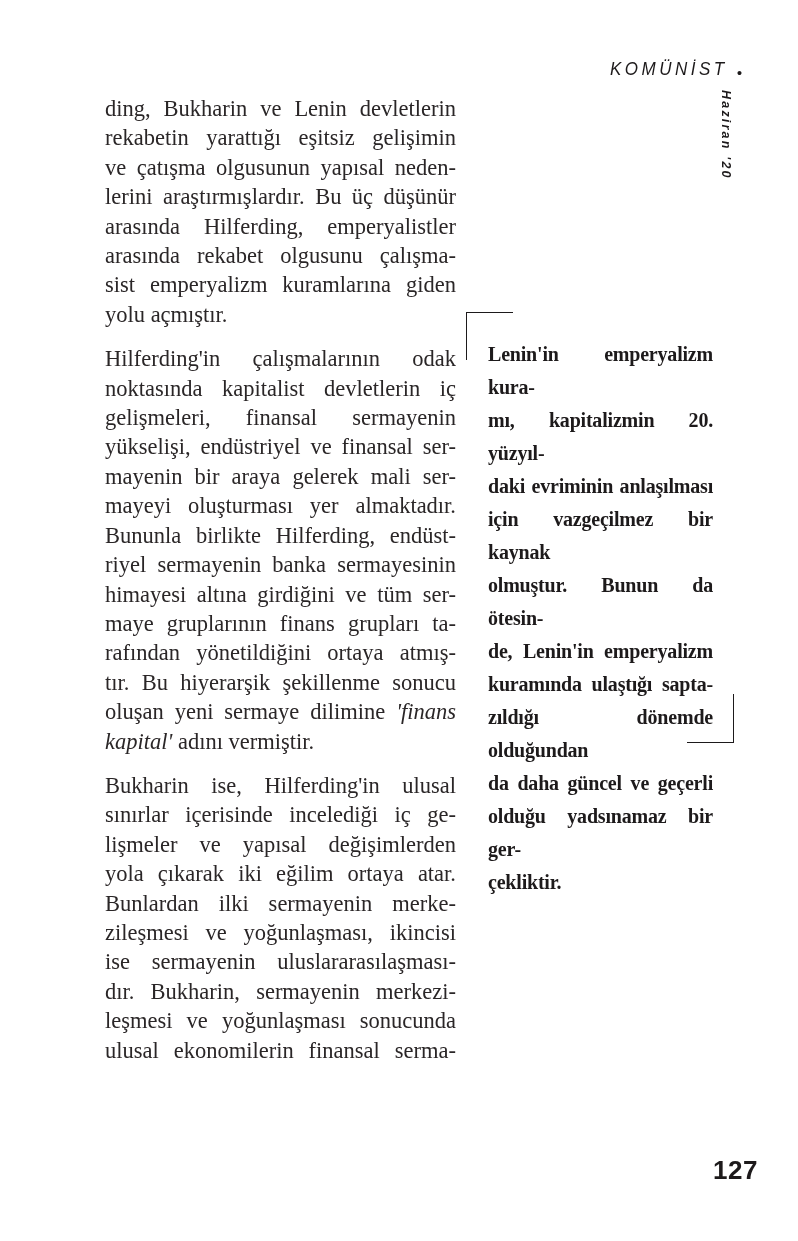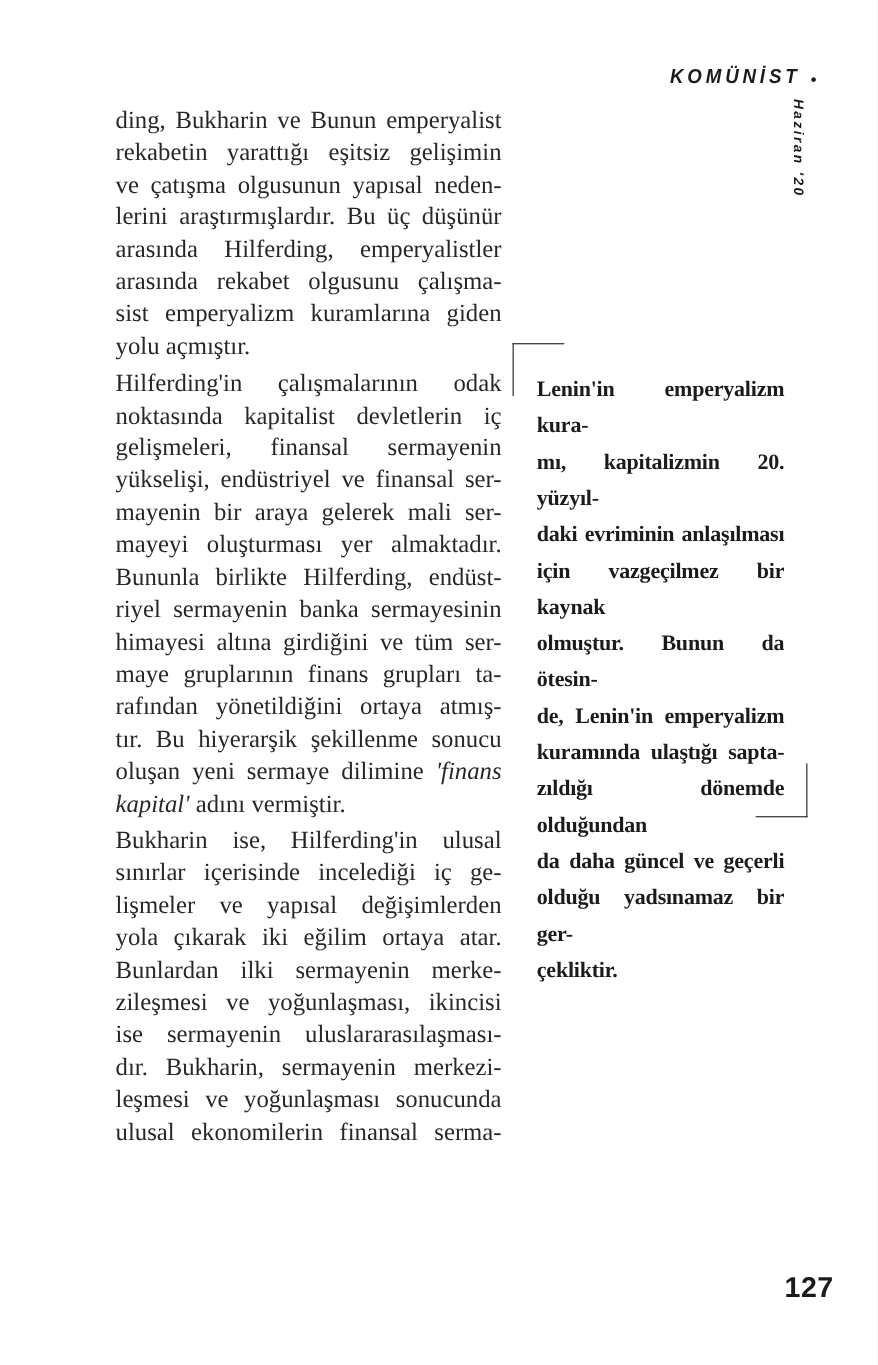--- a/index.html
+++ b/index.html
@@ -19,21 +19,21 @@
 
   
   .header {
     position: absolute;
     top: 60px;
     right: 56px;
     display: flex;
     align-items: flex-end;
     font-family: "Liberation Sans", sans-serif;
     font-style: italic;
-    font-weight: bold;
+    font-weight: normal;
     margin-left: 16px;
   }
   .magazine-title {
     font-size: 17px;
     letter-spacing: 3.5px;
     transform: scaleY(1.08);
     color: #1d1a1b;
     white-space: nowrap;
   }
   .header-bullet {
@@ -62,21 +62,21 @@
     position: absolute;
     left: 105px;
     top: 94px;
     width: 351px;
     font-family: "Liberation Serif", serif;
     font-size: 22.5px;
     line-height: 29.4px;
     color: #2a2627;
   }
   .para { margin: 0; }
-  .para + .para { margin-top: 4px; }
+  .para + .para { margin-top: 15px; }
   .line {
     text-align: justify;
     text-align-last: justify;
     white-space: normal;
   }
   .line.last {
     text-align-last: left;
   }
 
   
@@ -137,21 +137,21 @@
 
   <div class="header">
     <span class="magazine-title">KOMÜNİST</span>
     <span class="header-bullet">•</span>
   </div>
 
   <div class="issue-vertical">Haziran '20</div>
 
   <div class="body-column">
       <div class="para">
-        <div class="line"><span>ding, Bukharin ve Bunun emperyalist</span></div>
+        <div class="line"><span>ding, Bukharin ve Lenin devletlerin</span></div>
         <div class="line"><span>rekabetin yarattığı eşitsiz gelişimin</span></div>
         <div class="line"><span>ve çatışma olgusunun yapısal neden-</span></div>
         <div class="line"><span>lerini araştırmışlardır. Bu üç düşünür</span></div>
         <div class="line"><span>arasında Hilferding, emperyalistler</span></div>
         <div class="line"><span>arasında rekabet olgusunu çalışma-</span></div>
         <div class="line"><span>sist emperyalizm kuramlarına giden</span></div>
         <div class="line last"><span>yolu açmıştır.</span></div>
       </div>
       <div class="para">
         <div class="line"><span>Hilferding'in çalışmalarının odak</span></div>

